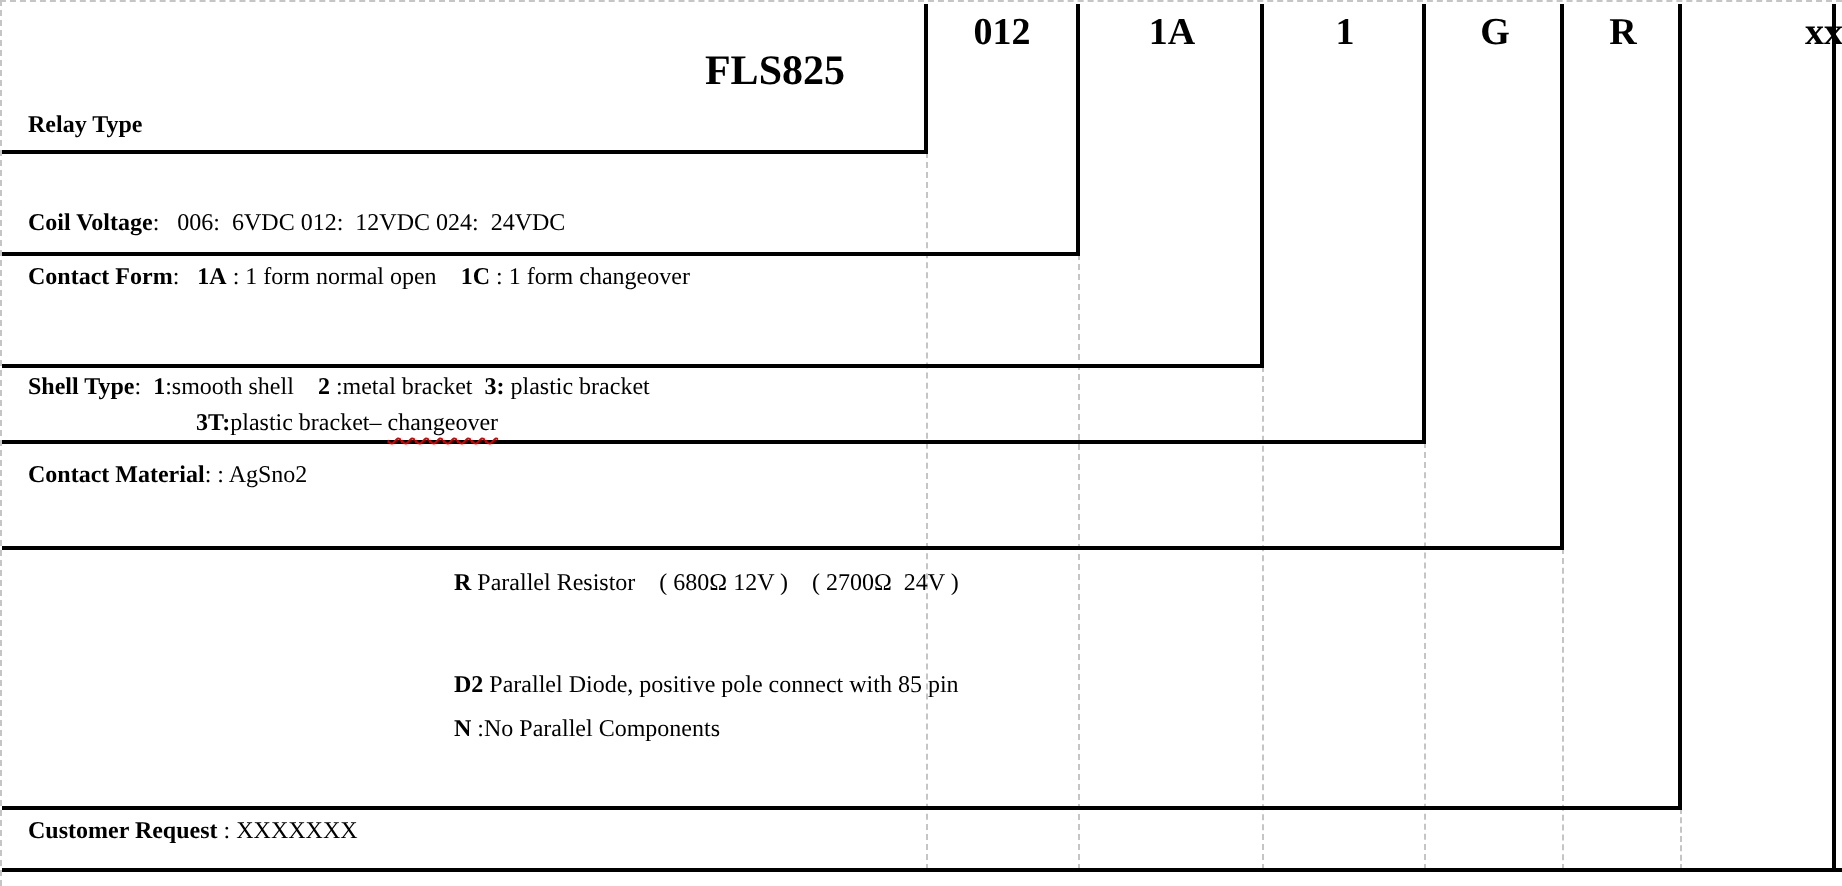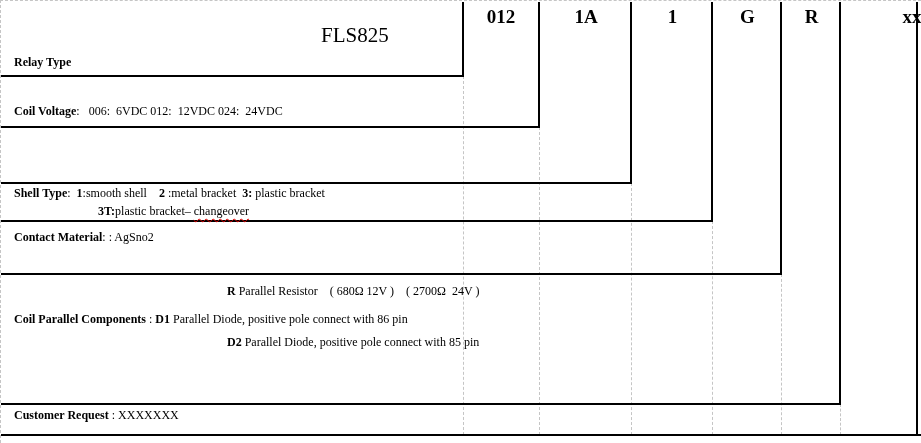--- a/index.html
+++ b/index.html
@@ -16,21 +16,21 @@
   }
   .hl{position:absolute;left:0;height:2px;background:#000;}
   .vl{position:absolute;top:1px;width:2px;background:#000;}
   .vd{position:absolute;width:0;border-left:1px dashed #c5c5c5;}
   .code{
     position:absolute;top:6px;height:20px;
     font-weight:bold;font-size:19px;text-align:center;line-height:20px;
   }
   .model{
     position:absolute;left:320px;top:22px;width:133px;
-    font-weight:normal;font-size:21px;text-align:left;
+    font-weight:bold;font-size:21px;text-align:center;
   }
   .row{position:absolute;font-size:12px;line-height:17px;white-space:pre;}
   .row .b{font-weight:bold;}
   .row .wavy{
     text-decoration-line:underline;
     text-decoration-style:wavy;
     text-decoration-color:#dd0000;
     text-decoration-thickness:1px;
     text-underline-offset:3px;
   }
@@ -67,21 +67,22 @@
   <div class="hl" style="top:74px;width:463px"></div>
   <div class="hl" style="top:125px;width:539px"></div>
   <div class="hl" style="top:181px;width:631px"></div>
   <div class="hl" style="top:219px;width:712px"></div>
   <div class="hl" style="top:272px;width:781px"></div>
   <div class="hl" style="top:402px;width:840px"></div>
   <div class="hl" style="top:433px;width:921px"></div>
 
   <div class="row" style="left:13px;top:53px"><span class="b">Relay Type</span></div>
   <div class="row" style="left:13px;top:102px"><span class="b">Coil Voltage</span><span>:   006:  6VDC 012:  12VDC 024:  24VDC</span></div>
+  <div class="row" style="left:13px;top:129px"><span class="b">Contact Form</span><span>:   </span><span class="b">1A</span><span> : 1 form normal open    </span><span class="b">1C</span><span> : 1 form changeover</span></div>
   <div class="row" style="left:13px;top:184px"><span class="b">Shell Type</span><span>:  </span><span class="b">1</span><span>:smooth shell    </span><span class="b">2</span><span> :metal bracket  </span><span class="b">3:</span><span> plastic bracket</span></div>
   <div class="row" style="left:97px;top:202px"><span class="b">3T:</span><span>plastic bracket– </span><span class="wavy">changeover</span></div>
   <div class="row" style="left:13px;top:228px"><span class="b">Contact Material</span><span>: : AgSno2</span></div>
   <div class="row" style="left:226px;top:282px"><span class="b">R</span><span> Parallel Resistor    ( 680Ω 12V )    ( 2700Ω  24V )</span></div>
-  <div class="row" style="left:13px;top:310px"><span class="b">Coil Parallel Components</span><span> : </span><span class="b">D1</span><span> Parallel Diode, positive pole connect with 86 pin</span></div>
   <div class="row" style="left:226px;top:333px"><span class="b">D2</span><span> Parallel Diode, positive pole connect with 85 pin</span></div>
+  <div class="row" style="left:226px;top:355px"><span class="b">N</span><span> :No Parallel Components</span></div>
   <div class="row" style="left:13px;top:406px"><span class="b">Customer Request</span><span> : XXXXXXX</span></div>
 
 </div>
 
 </body></html>

